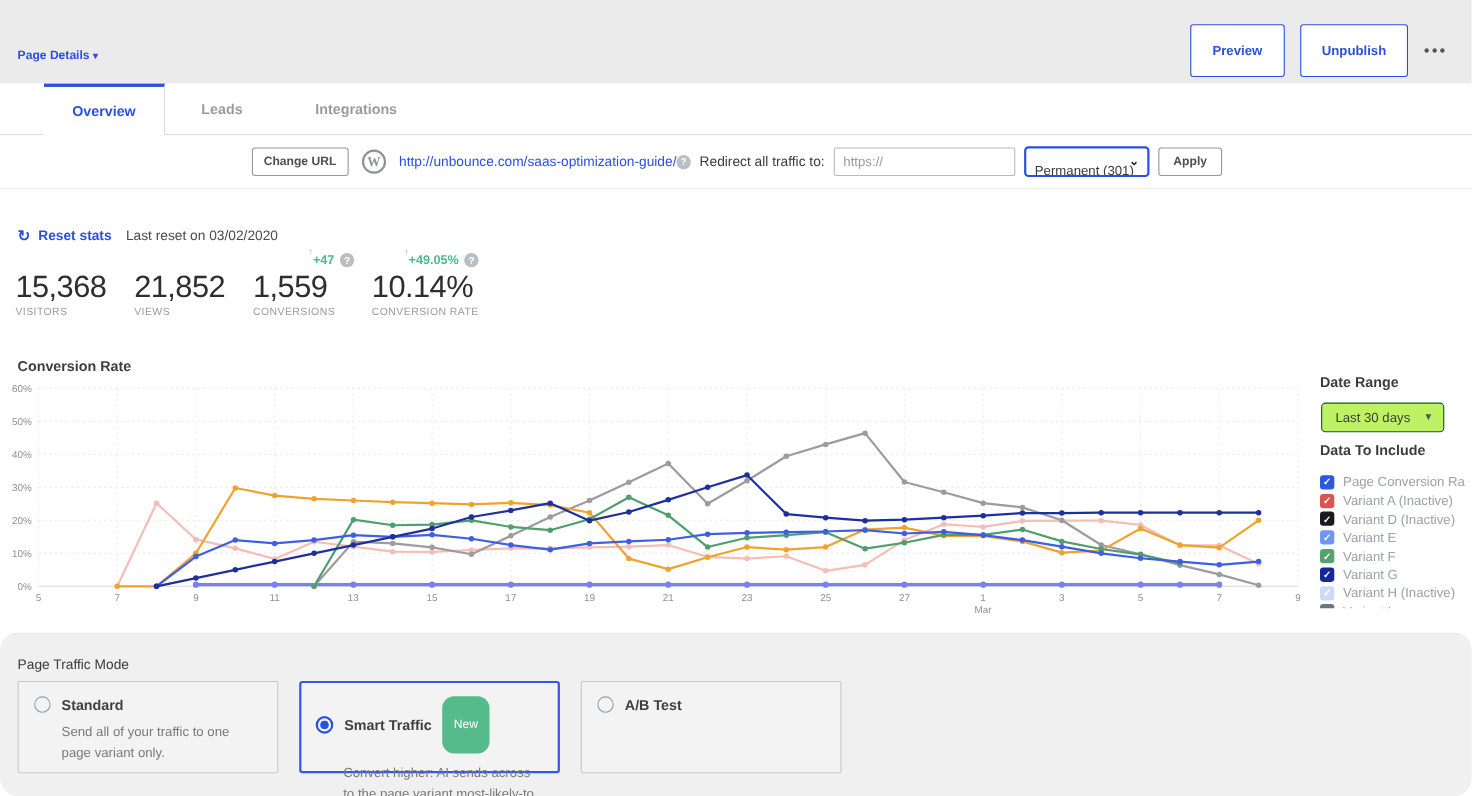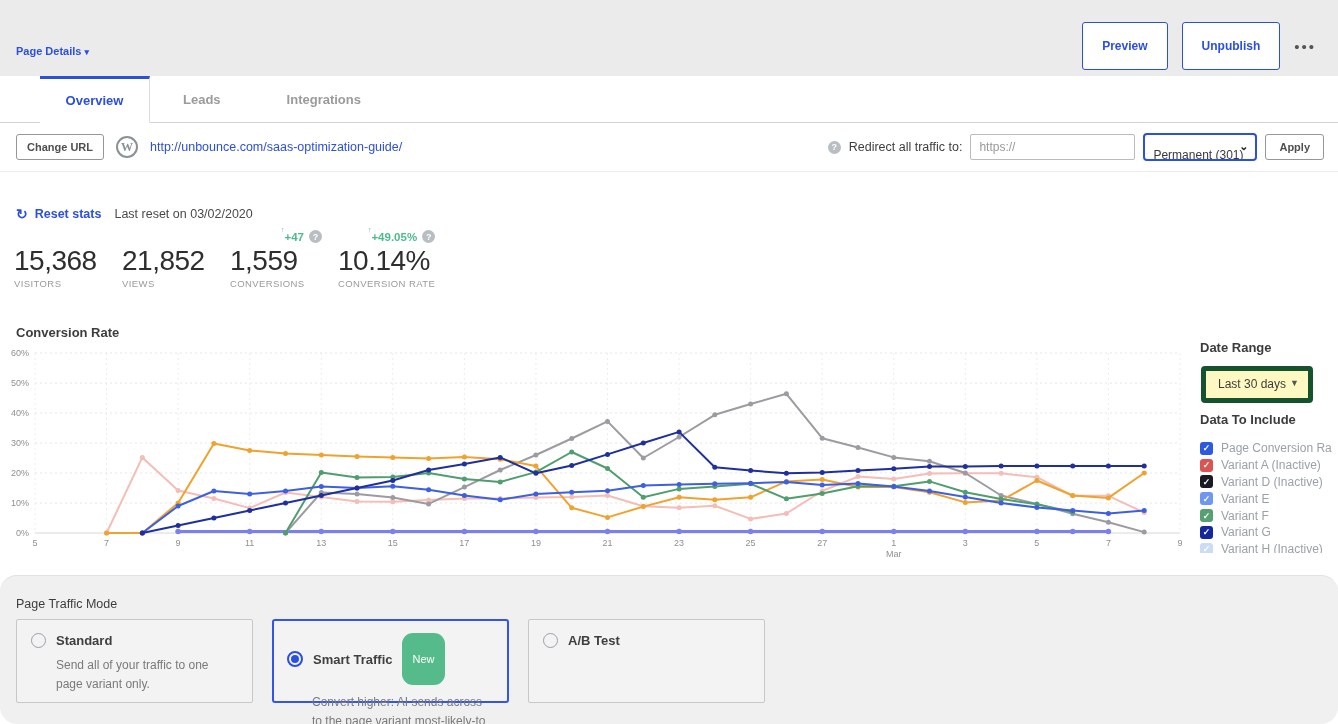--- a/index.html
+++ b/index.html
@@ -15,21 +15,21 @@
   .btn-outline-blue { background:#fff; border:1.5px solid #2b4fdf; color:#2b4fdf; font-size:12px; font-weight:700; padding:16px 19px; border-radius:3px; cursor:pointer; font-family:inherit; }
   .more-dots { color:#555; font-size:15px; letter-spacing:2px; cursor:pointer; line-height:27px; }
 
   
   .tabbar { position:absolute; left:0; top:76px; width:1338px; height:47px; background:#fff; border-bottom:1px solid #d4d4d4; display:flex;padding-left:40px; }
   .tab { font-size:13px; font-weight:700; color:#9b9b9b; display:flex; align-items:center; justify-content:center; cursor:pointer; height:47px; }
   .tab.active { width:110px; color:#2b4fdf; border-top:3px solid #2b4fdf; border-right:1px solid #dcdcdc; border-bottom:1px solid #fff; margin-bottom:-1px; background:#fff; }
   .tab.plain { padding:0 33px; }
 
   
-  .urlrow { position:absolute; left:0; top:123px; width:1338px; height:49px; background:#fff; border-bottom:1px solid #ececec; display:flex; align-items:center; justify-content:space-between; }
+  .urlrow { position:absolute; left:0; top:123px; width:1338px; height:49px; background:#fff; border-bottom:1px solid #ececec; display:flex; align-items:center; justify-content:center; }
   .url-left { display:flex; align-items:center; margin-left:16px; gap:12px; }
   .btn-outline-gray { background:#fff; border:1px solid #979797; color:#4f4f4f; font-size:11px; font-weight:700; padding:6px 10px; border-radius:3px; cursor:pointer; font-family:inherit; }
   .wp-icon { width:22px; height:22px; border-radius:50%; border:2px solid #8b9196; color:#8b9196; font-family:"Liberation Serif", serif; font-weight:700; font-size:12px; display:flex; align-items:center; justify-content:center; }
   .page-url { font-size:12.5px; color:#2b4fdf; text-decoration:none; }
   .url-right { display:flex; align-items:center; margin-right:14px; gap:8px; }
   .help-icon { width:13px; height:13px; border-radius:50%; background:#b9bec3; color:#fff; font-size:9px; font-weight:700; display:inline-flex; align-items:center; justify-content:center; flex:none; }
   .redirect-label { font-size:12.5px; color:#3d3d3d; }
   .redirect-input { width:165px; height:26px; border:1px solid #bbb; border-radius:2px; font-size:12px; padding:0 8px; color:#333; font-family:inherit; }
   .redirect-input::placeholder { color:#999; }
   .redirect-select { position:relative; width:114px; height:28px; border:2px solid #2b4fdf; border-radius:4px; background:#fff; overflow:hidden; cursor:pointer; }
@@ -50,21 +50,21 @@
   .stat-delta .up { font-size:7px; vertical-align:super; position:relative; top:-4px; }
   .stat-value { font-size:28px; color:#2e2e2e; line-height:32px; letter-spacing:-0.5px; }
   .stat-label { font-size:9.5px; color:#9a9a9a; letter-spacing:0.4px; margin-top:1px; }
 
   .chart-title { position:absolute; left:16px; top:153px; font-size:13px; font-weight:700; color:#3d3d3d; }
   .chart-wrap { position:absolute; left:0; top:168px; width:1195px; height:225px; }
 
   
   .side-panel { position:absolute; left:1200px; top:168px; width:132px; height:213px; overflow:hidden; }
   .sp-heading { font-size:13px; font-weight:700; color:#3c3c3c; }
-  .dr-select { position:relative; width:112px; height:37px; border:5px solid #14532d; border-radius:4px; background:#fef9c3; margin:11px 0 9px 1px; cursor:pointer; }
+  .dr-select { position:relative; width:112px; height:27px; border:1px solid #14532d; border-radius:4px; background:#bef264; margin:11px 0 9px 1px; cursor:pointer; }
   .dr-select .sel-text { position:absolute; left:12px; top:6px; font-size:12px; color:#3c3c3c; }
   .dr-select .sel-caret { position:absolute; right:9px; top:7px; font-size:9px; color:#555; }
   .legend-list { margin-top:13px; }
   .legend-row { display:flex; align-items:center; gap:8px; height:16.8px; cursor:pointer; }
   .legend-check { width:13px; height:13px; border-radius:3px; color:#fff; font-size:9px; font-weight:700; display:flex; align-items:center; justify-content:center; flex:none; }
   .legend-label { font-size:12px; color:#9ba1aa; white-space:nowrap; }
 
   
   .band { position:absolute; left:0; top:575px; width:1338px; height:149px; background:#f0f0f0; border-top:1px solid #e2e2e2;border-radius:17px; }
   .band-label { position:absolute; left:16px; top:21px; font-size:12.5px; color:#3d3d3d; }

